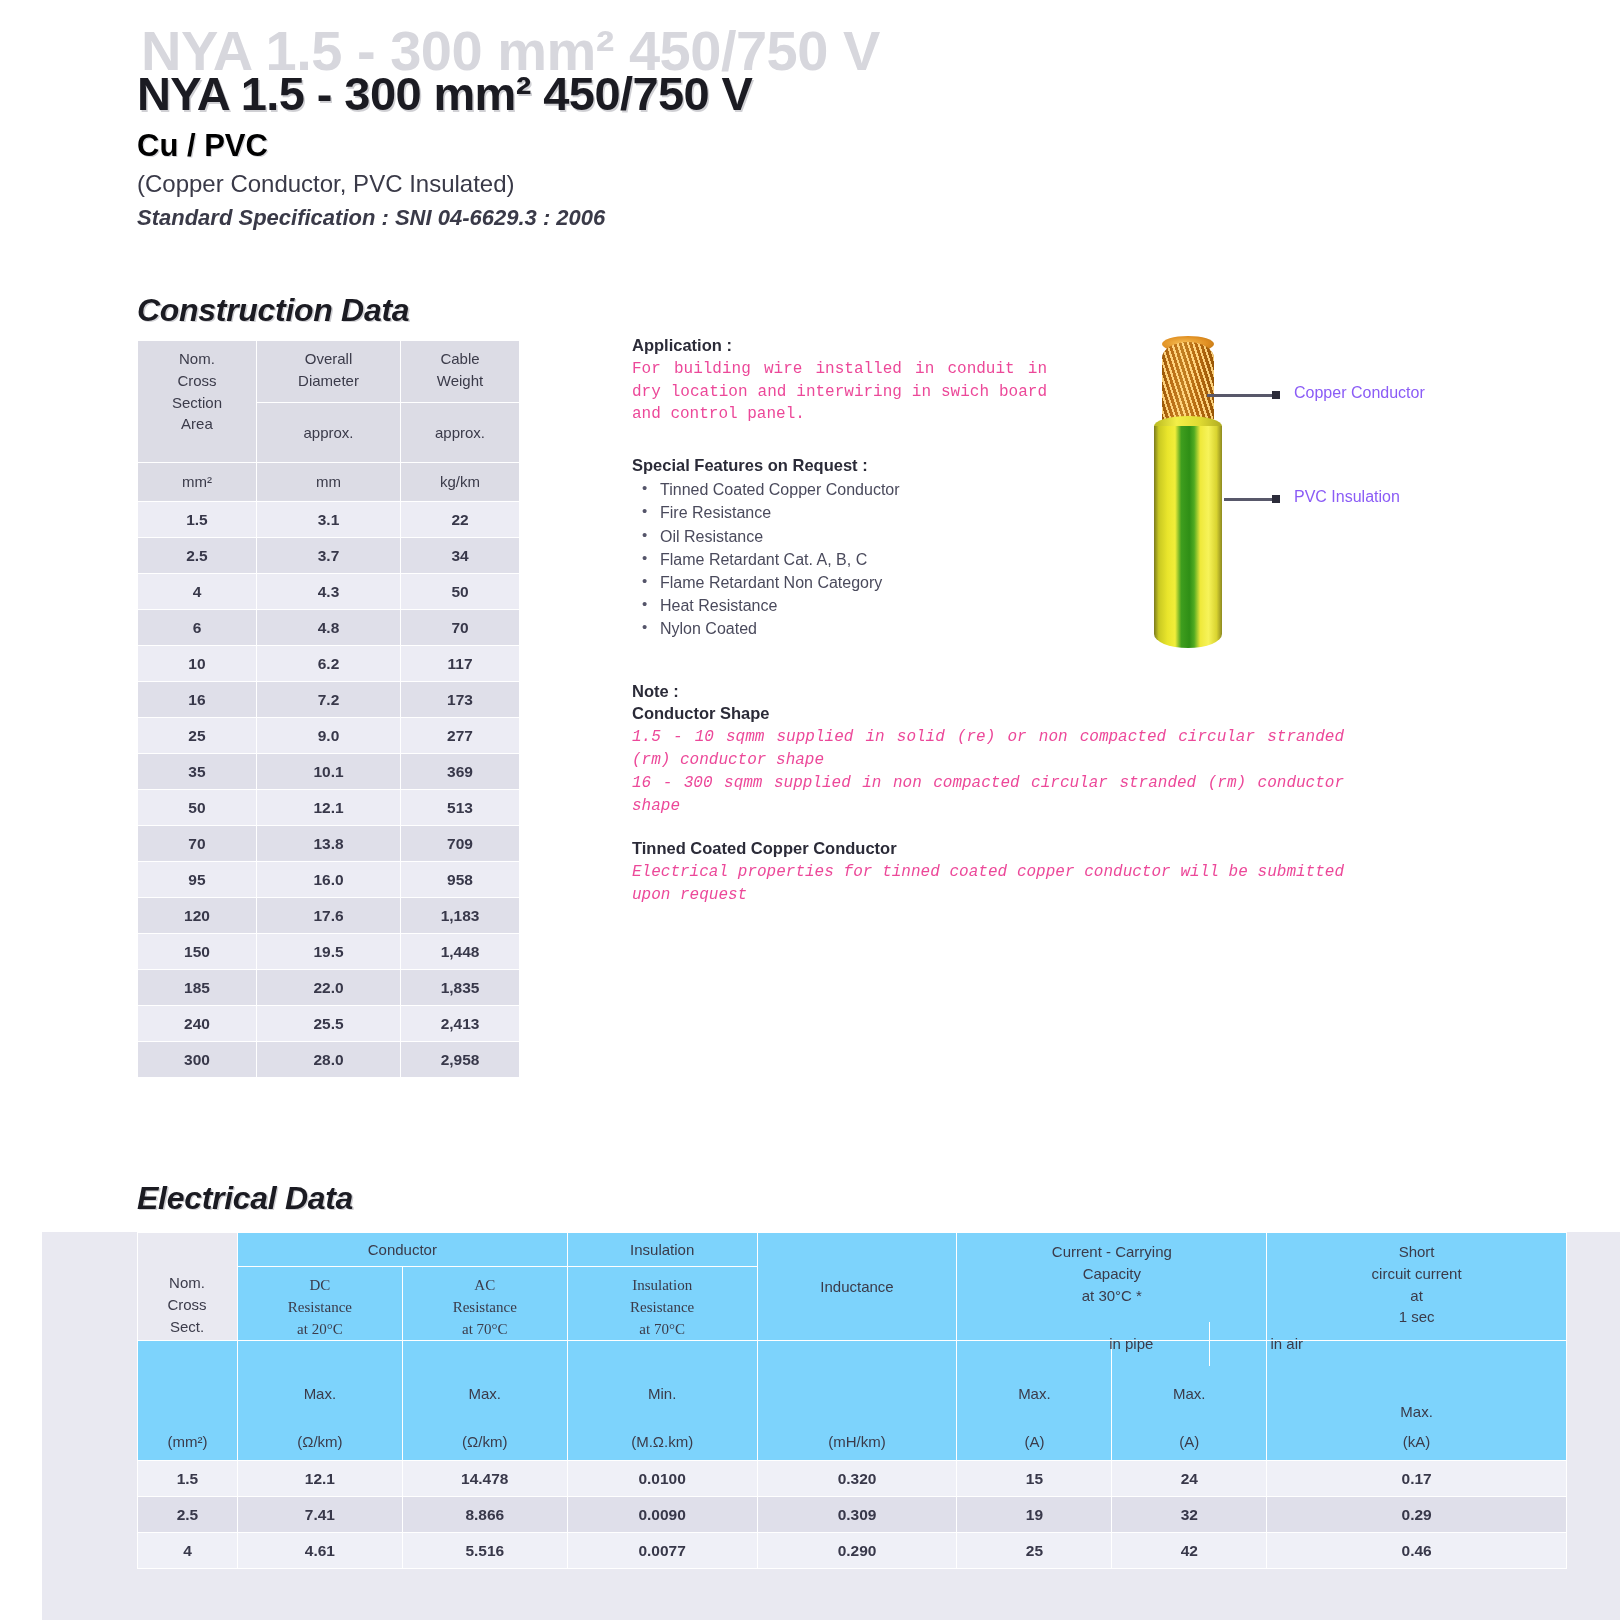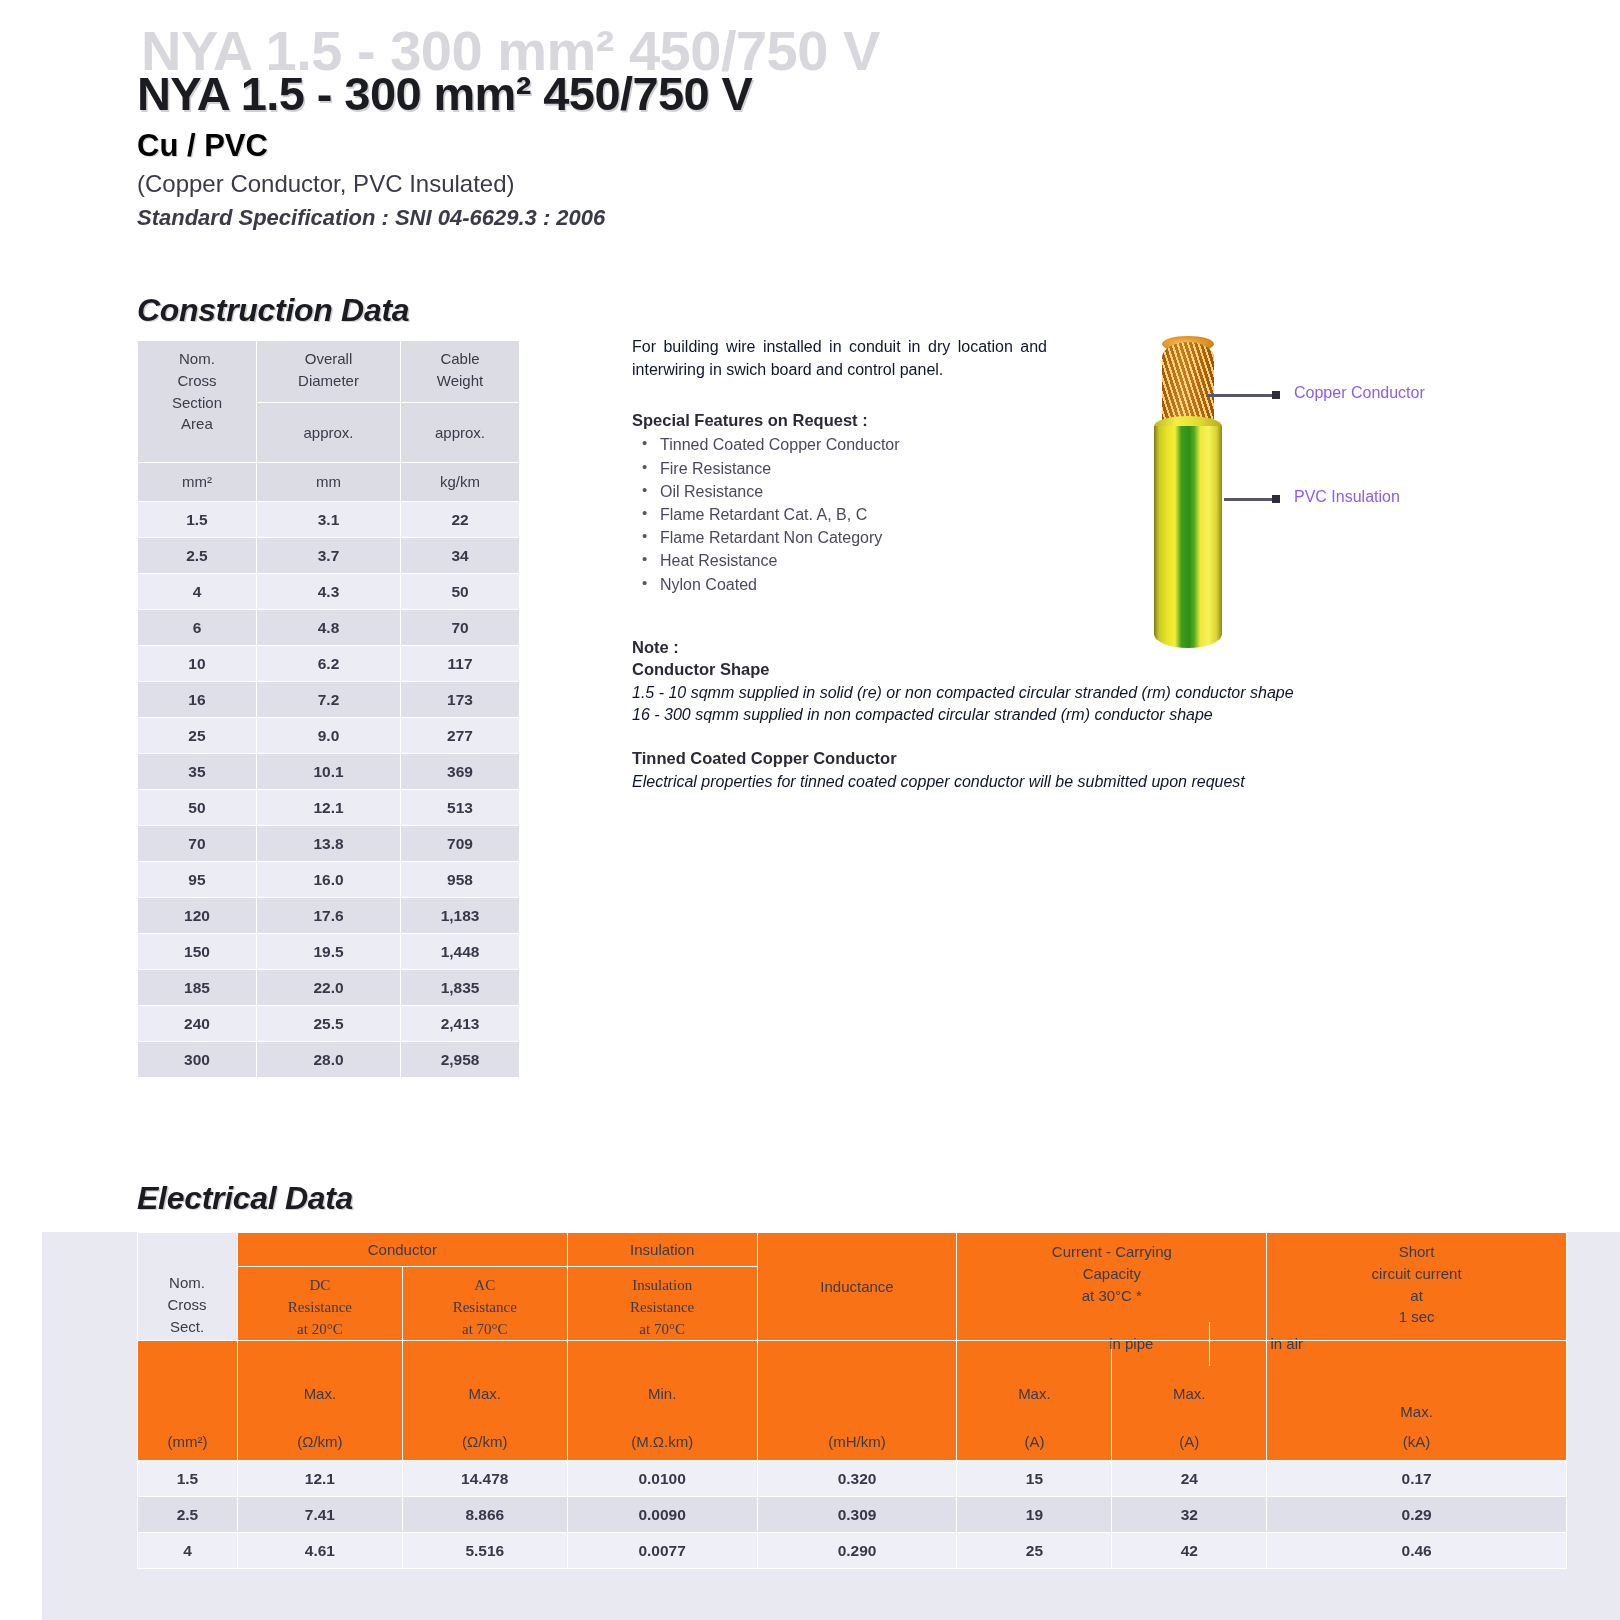--- a/index.html
+++ b/index.html
@@ -67,21 +67,21 @@
   .ctable .hd-nom { height: 122px; vertical-align: top; padding-top: 7px; }
   .ctable .hd-approx { height: 60px; vertical-align: middle; }
   .ctable .hd-unit { height: 39px; }
   .ctable tbody td { height: 36px; font-weight: bold; font-size: 15.5px; color: #38384a; }
   .ctable tbody tr:nth-child(odd) td  { background: #ececf4; }
   .ctable tbody tr:nth-child(even) td { background: #dfdfe9; }
 
   
   .txtcol { position: absolute; left: 590px; top: 336px; width: 720px; }
   .blk-title { font-size: 16.5px; font-weight: bold; color: #2b2b38; margin: 0 0 3px 0; }
-  .blk-body  { font-size: 16px; color: #0f172a; line-height: 1.42; text-align: justify; width: 415px; }
+  .blk-body  { font-size: 16px; color: #ec4899; line-height: 1.42; text-align: justify; width: 415px; font-family: Liberation Mono, monospace; }
   .blk-body-wide { width: 712px; }
   .feat { list-style: none; margin: 2px 0 0 0; padding: 0; }
   .feat li {
     position: relative; padding-left: 28px; font-size: 16px;
     color: #4a4a5c; line-height: 1.45;
   }
   .feat li:before {
     content: "•"; position: absolute; left: 10px; top: -1px; color: #55556a; font-size: 15px;
   }
   .ital { font-style: italic; }
@@ -131,21 +131,21 @@
     background: #e9e9f1;
   }
   .etable {
     position: absolute; left: 95px; top: 1232px;
     width: 1430px; border-collapse: collapse; font-size: 15px;
   }
   .etable td {
     border: 1px solid #ffffff; text-align: center;
     color: #3b3b4a; font-weight: normal; padding: 0; line-height: 1.45;
   }
-  .etable thead td { background: #f97316; }
+  .etable thead td { background: #7dd3fc; }
   .etable .grp      { height: 34px; vertical-align: middle; }
   .etable .sub      { vertical-align: top; padding-top: 8px; font-family: Liberation Serif, serif; }
   .etable .unitcell { vertical-align: bottom; padding-bottom: 8px; }
   .etable tbody td  { height: 36px; font-weight: bold; font-size: 15.5px; color: #38384a; }
   .etable tbody tr:nth-child(odd) td  { background: #eff0f7; }
   .etable tbody tr:nth-child(even) td { background: #dfdfea; }
   .unit-lbl { display: block; font-size: 15px; }
 </style>
 </head>
 <body>
@@ -269,20 +269,21 @@
         <tr>
           <td>300</td>
           <td>28.0</td>
           <td>2,958</td>
         </tr>
       </tbody>
   </table>
 
   <div class="txtcol">
     <div>
+      <div class="blk-title">Application :</div>
       <div class="blk-body">For building wire installed in conduit in dry location and interwiring in swich board and control panel.</div>
     </div>
 
     <div class="gap-a"></div>
 
     <div>
       <div class="blk-title">Special Features on Request :</div>
       <ul class="feat" id="features-list">
           <li>Tinned Coated Copper Conductor</li>
           <li>Fire Resistance</li>

